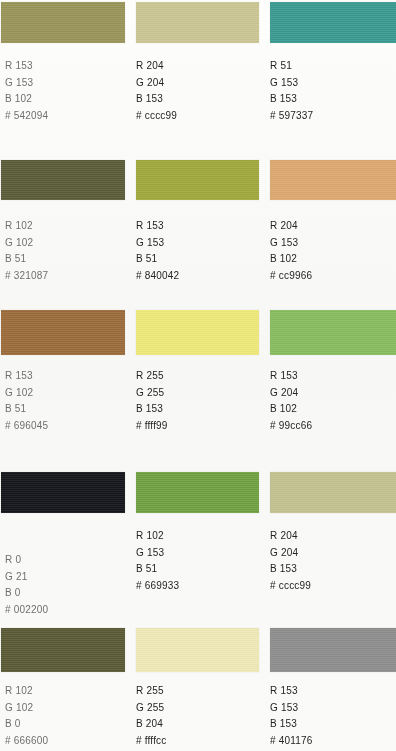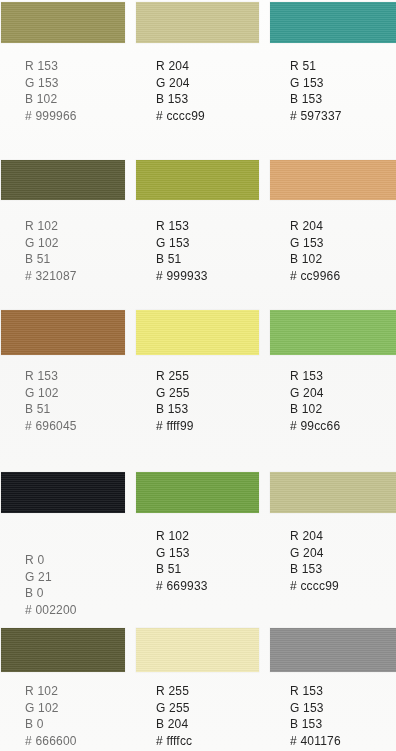--- a/index.html
+++ b/index.html
@@ -59,26 +59,25 @@
         rgba(0,0,0,0.03) 2px);
     pointer-events: none;
   }
 
   .col1 { left: 1px;   width: 124px; }
   .col2 { left: 136px; width: 123px; }
   .col3 { left: 270px; width: 126px; }
 
   .info {
     position: absolute;
-    font-size: 12px;
+    font-size: 10px;
     line-height: 16.6px;
     color: #2a2a2a;
     letter-spacing: 0.2px;
     white-space: nowrap;
-    margin-left: 20px;
   }
   .info.c1 { left: 5px;   color: #6f6f6f; }
   .info.c2 { left: 136px; color: #242424; }
   .info.c3 { left: 270px; color: #242424; }
 
   .info .line { display: block; }
 </style>
 </head>
 <body>
 
@@ -95,21 +94,21 @@
       </div>
     <div class="swatch col3" title="#339999">
         <span class="fill" style="background: rgb(58, 155, 146);"></span>
         <span class="tex"></span>
       </div>
   </div>
   <div class="info c1" style="top:58px;">
     <span class="line">R 153</span>
     <span class="line">G 153</span>
     <span class="line">B 102</span>
-    <span class="line hexline"># 999966</span>
+    <span class="line hexline"># 542094</span>
   </div>
   <div class="info c2" style="top:58px;">
     <span class="line">R 204</span>
     <span class="line">G 204</span>
     <span class="line">B 153</span>
     <span class="line hexline"># cccc99</span>
   </div>
   <div class="info c3" style="top:58px;">
     <span class="line">R 51</span>
     <span class="line">G 153</span>
@@ -134,21 +133,21 @@
   <div class="info c1" style="top:218px;">
     <span class="line">R 102</span>
     <span class="line">G 102</span>
     <span class="line">B 51</span>
     <span class="line hexline"># 321087</span>
   </div>
   <div class="info c2" style="top:218px;">
     <span class="line">R 153</span>
     <span class="line">G 153</span>
     <span class="line">B 51</span>
-    <span class="line hexline"># 999933</span>
+    <span class="line hexline"># 840042</span>
   </div>
   <div class="info c3" style="top:218px;">
     <span class="line">R 204</span>
     <span class="line">G 153</span>
     <span class="line">B 102</span>
     <span class="line hexline"># cc9966</span>
   </div>
 
   <div class="swatch-band" style="top:310px;height:45px;">
     <div class="swatch col1" title="#996633">

